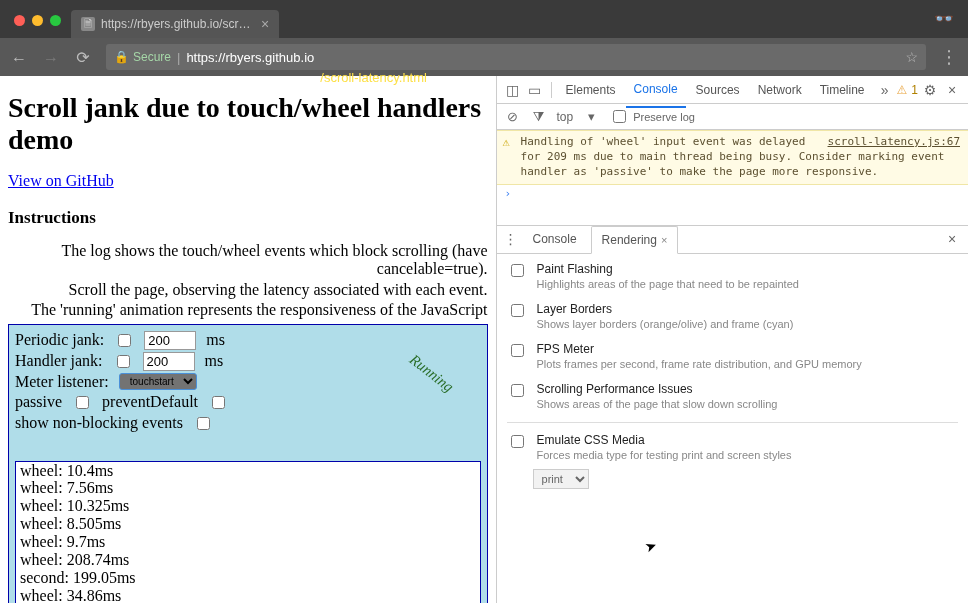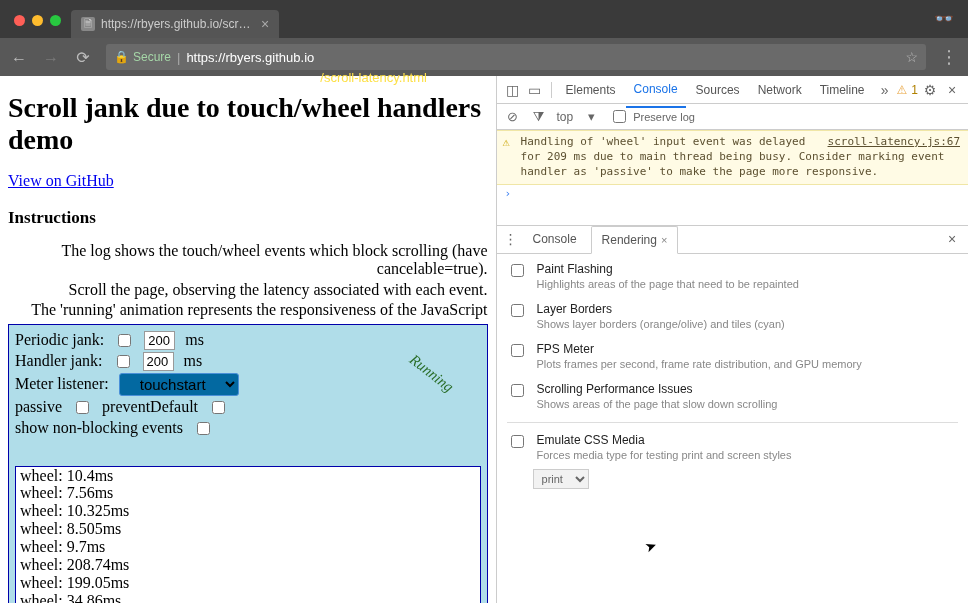--- a/index.html
+++ b/index.html
@@ -24,22 +24,22 @@
   .menu-icon { color:#bbb; font-size:18px;}
   
   .split { display:flex; height: calc(603px - 76px); }
   .page { width: 497px; padding: 8px 8px; overflow:hidden; font-family: "Times New Roman", serif; font-size:16px; color:#000;}
   .page h1 { font-size:28px; margin: 8px 0 16px 0; font-weight:bold;}
   .page a.gh { color: #0000ee; text-decoration: underline; }
   .page h2 { font-size:17px; margin: 18px 0 14px 0; font-weight:bold;}
   .page p { margin: 0 0 2px 0; line-height:1.15;text-align:right;}
   .demo-box { background:#b0dde9; border:1px solid #00a; padding: 6px 6px; margin-top:4px; position:relative; height: 290px;}
   .demo-row { display:flex; align-items:center; gap:10px; margin-bottom:2px; font-size:16px;}
-  .demo-row input[type="text"] { width:31px; font-size:13px; padding:1px 3px; border:1px solid #999;}
-  .demo-row select { font-size:15px; border:1px solid #4a90d9; background:#0369a1; border-radius:3px; padding:1px 16px;}
+  .demo-row input[type="text"] { width:52px; font-size:13px; padding:1px 3px; border:1px solid #999;}
+  .demo-row select { font-size:10px; border:1px solid #4a90d9; background:#737373; border-radius:3px; padding:1px 6px;}
   .demo-row input[type="checkbox"] { width:13px; height:13px; }
   .running { position:absolute; right:30px; top:40px; transform: rotate(38deg); color:#2a6e2a; font-style:italic; font-family: "Times New Roman", serif; font-size:15px;}
   .log { background:#fff; border:1px solid #00a; margin-top: 28px; height: 152px; padding: 0 4px; overflow:hidden; font-size:16px;}
   .log div { line-height:1.12; }
   
   .devtools { flex:1; border-left:1px solid #ccc; display:flex; flex-direction:column; font-size:12px; background:#fff;}
   .dt-tabs { height:28px; border-bottom:1px solid #ccc; display:flex; align-items:center; padding:0 6px; gap:2px; color:#555;}
   .dt-tabs .icon { width:20px; text-align:center; color:#666; font-size:14px;}
   .dt-tabs .sep { width:1px; height:16px; background:#ccc; margin:0 4px;}
   .dt-tab { padding: 0 8px; height:36px; display:flex; align-items:center; cursor:default;}
@@ -147,21 +147,21 @@
       </div>
       <div class="running">Running</div>
 
       <div class="log">
         <div>wheel: 10.4ms</div>
         <div>wheel: 7.56ms</div>
         <div>wheel: 10.325ms</div>
         <div>wheel: 8.505ms</div>
         <div>wheel: 9.7ms</div>
         <div>wheel: 208.74ms</div>
-        <div>wheel: 199.05ms</div>
+        <div>second: 199.05ms</div>
         <div>wheel: 34.86ms</div>
       </div>
     </div>
   </div>
 
   <div class="devtools">
     <div class="dt-tabs">
       <span class="icon">◫</span>
       <span class="icon">▭</span>
       <span class="sep"></span>
@@ -213,21 +213,21 @@
           <input type="checkbox" style="">
           <div>
             <div class="title">Paint Flashing</div>
             <div class="sub">Highlights areas of the page that need to be repainted</div>
           </div>
         </div>
         <div class="opt">
           <input type="checkbox" style="">
           <div>
             <div class="title">Layer Borders</div>
-            <div class="sub">Shows layer borders (orange/olive) and tiles (cyan)</div>
+            <div class="sub">Shows layer borders (orange/olive) and frame (cyan)</div>
           </div>
         </div>
         <div class="opt">
           <input type="checkbox" style="">
           <div>
             <div class="title">FPS Meter</div>
             <div class="sub">Plots frames per second, frame rate distribution, and GPU memory</div>
           </div>
         </div>
         <div class="opt">

